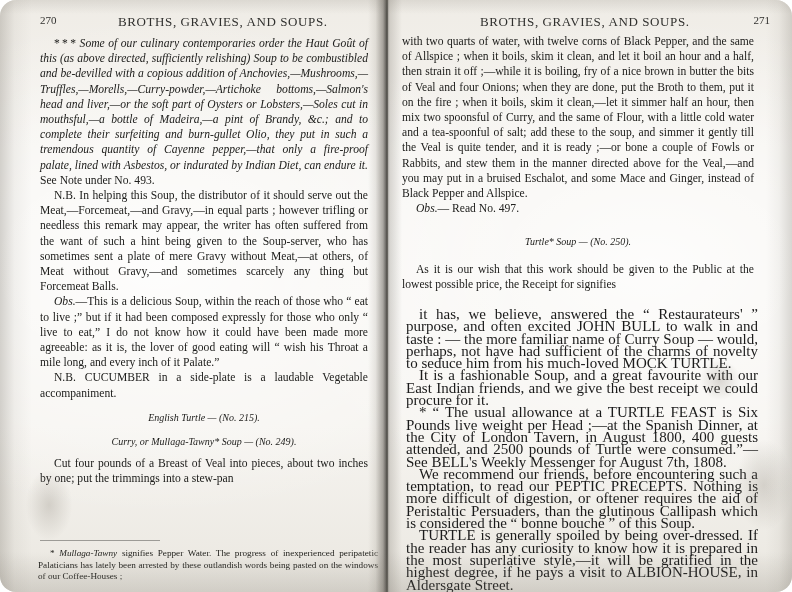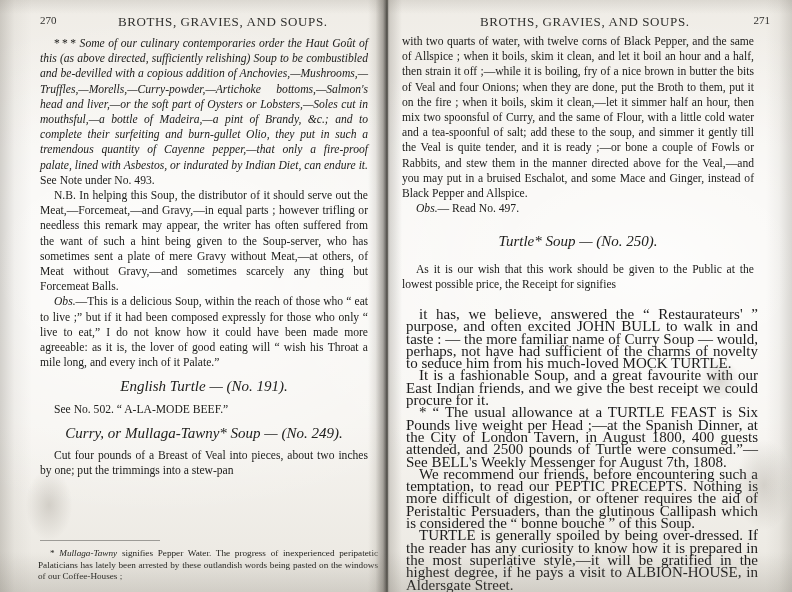--- a/index.html
+++ b/index.html
@@ -8,20 +8,21 @@
     background: #ffffff;
   }
   #page {
     position: relative;
     width: 792px;
     height: 592px;
     background: #f4f2ee;
     overflow: hidden;
     font-family: "Liberation Serif", "DejaVu Serif", serif;
     color: #1a1a1a;
+    border-radius: 16px;
   }
 
   
   .paper-tone {
     position: absolute;
     inset: 0;
     background:
       radial-gradient(ellipse 70% 60% at 20% 45%, rgba(255,255,255,0.85) 0%, rgba(255,255,255,0) 70%),
       radial-gradient(ellipse 70% 60% at 82% 45%, rgba(255,255,255,0.80) 0%, rgba(255,255,255,0) 70%),
       linear-gradient(180deg, #efece6 0%, #f6f4f0 25%, #f6f4f0 72%, #eae7e0 100%);
@@ -121,21 +122,21 @@
   }
   p.noindent { text-indent: 0; }
 
   .it { font-style: italic; }
 
   .center-head {
     text-align: center;
     text-indent: 0;
     margin: 9px 0 7px 0;
     font-style: italic;
-    font-size: 15px;
+    font-size: 10px;
   }
 
   .small-block {
     font-size: 15px;
     line-height: 12.3px;
     text-align: justify;
   }
   .small-block p { text-indent: 13px; }
 
   .fn-rule {
@@ -193,24 +194,24 @@
 
     <div class="col-body left-body">
 
 
       <p><span class="rom">* * *</span> <span class="it">Some of our culinary contemporaries order the Haut Goût of this (as above directed, sufficiently relishing) Soup to be combustibled and be-devilled with a copious addition of Anchovies,—Mushrooms,—Truffles,—Morells,—Curry-powder,—Artichoke bottoms,—Salmon's head and liver,—or the soft part of Oysters or Lobsters,—Soles cut in mouthsful,—a bottle of Madeira,—a pint of Brandy, &amp;c.; and to complete their surfeiting and burn-gullet Olio, they put in such a tremendous quantity of Cayenne pepper,—that only a fire-proof palate, lined with Asbestos, or indurated by Indian Diet, can endure it.</span> <span>See Note under No. 493.</span></p>
 
       <p><span>N.B. In helping this Soup, the distributor of it should serve out the Meat,—Forcemeat,—and Gravy,—in equal parts ; however trifling or needless this remark may appear, the writer has often suffered from the want of such a hint being given to the Soup-server, who has sometimes sent a plate of mere Gravy without Meat,—at others, of Meat without Gravy,—and sometimes scarcely any thing but Forcemeat Balls.</span></p>
 
       <p><span class="it">Obs.</span><span>—This is a delicious Soup, within the reach of those who “ eat to live ;” but if it had been composed expressly for those who only “ live to eat,” I do not know how it could have been made more agreeable: as it is, the lover of good eating will “ wish his Throat a mile long, and every inch of it Palate.”</span></p>
 
-
-      <p class="center-head"><span>English Turtle — (No. 191).</span></p>
-
-      <p class="noindent" style="text-indent:14px;"><span>See No. 502.  “ A-LA-MODE BEEF.”</span></p>
+      <p><span>N.B. CUCUMBER in a side-plate is a laudable Vegetable accompaniment.</span></p>
+
+      <p class="center-head"><span>English Turtle — (No. 215).</span></p>
+
 
       <p class="center-head"><span>Curry, or Mullaga-Tawny* Soup — (No. 249).</span></p>
 
       <p><span>Cut four pounds of a Breast of Veal into pieces, about two inches by one; put the trimmings into a stew-pan</span></p>
 
     </div>
 
     <div class="fn-rule"></div>
 
     <div class="footnote">

